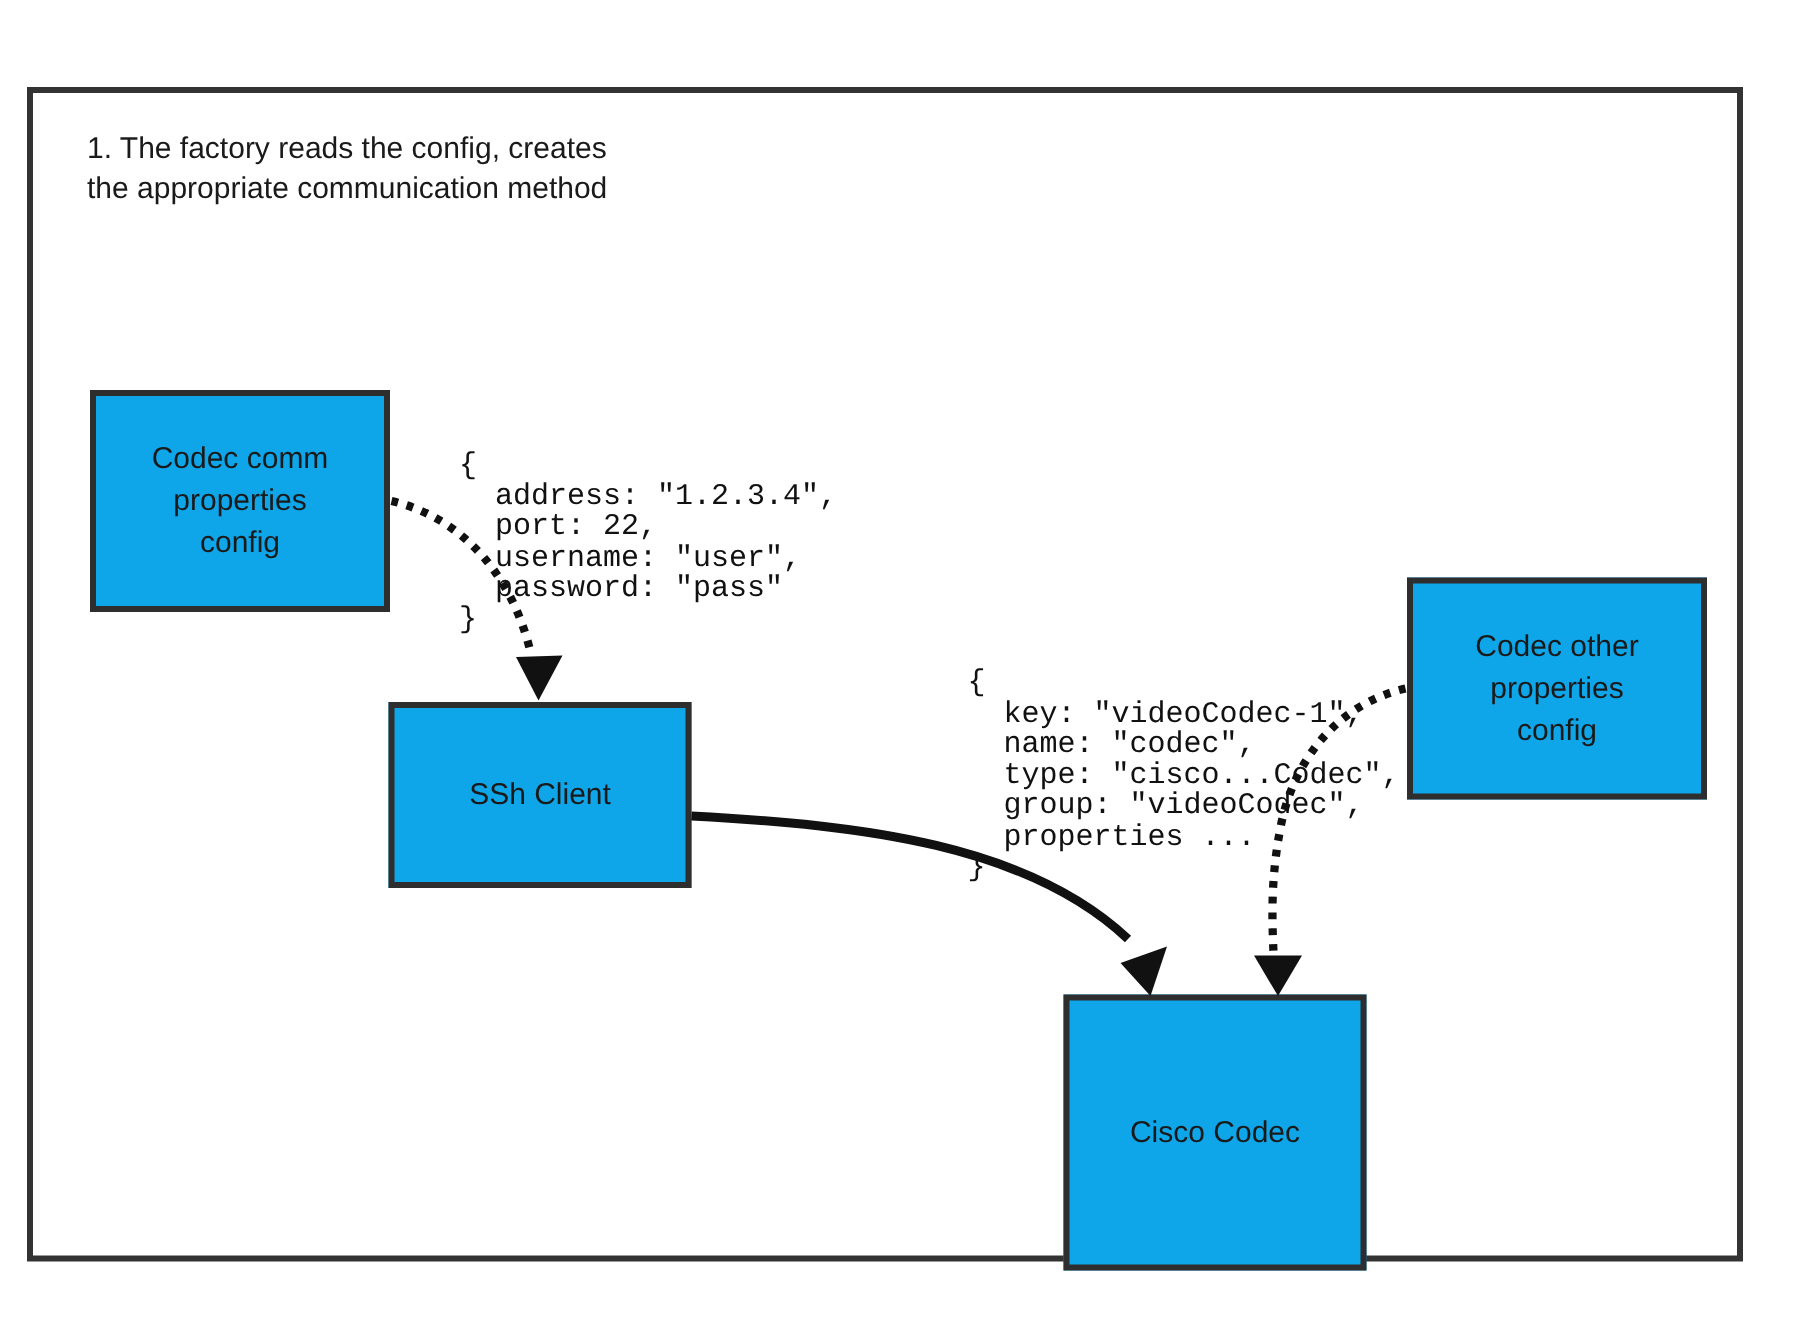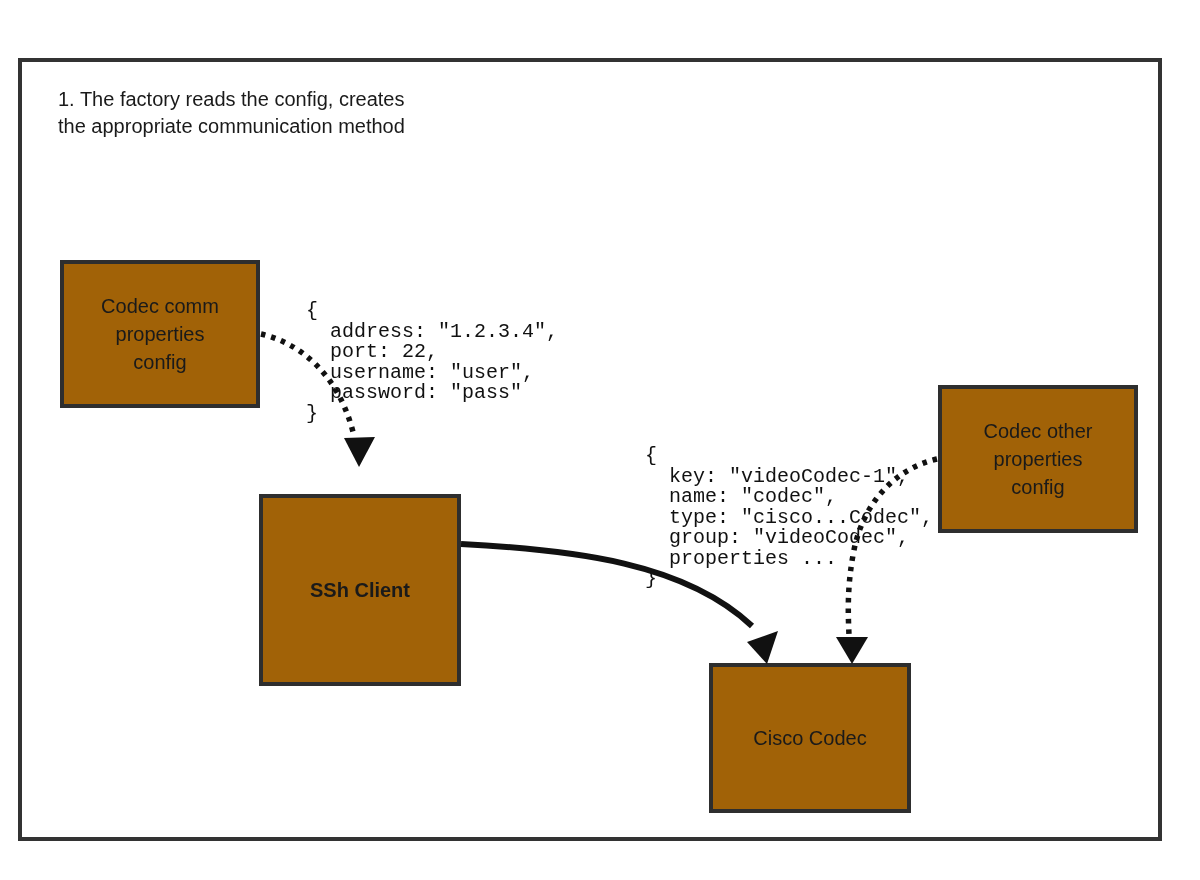--- a/index.html
+++ b/index.html
@@ -35,34 +35,34 @@
     white-space: pre-line;
     color: #1a1a1a;
   }
   .note-step1 { left: 58px; top: 86px; width: 470px; }
   .note-step2 { left: 645px; top: 91px; width: 500px; }
   .note-result { left: 943px; top: 685px; width: 220px; line-height: 28px; }
   .node {
     position: absolute;
     border: 4px solid #2e2e2e;
     box-sizing: border-box;
-    background: #a16207;
+    background: #0ea5e9;
     display: flex;
     align-items: center;
     justify-content: center;
     text-align: center;
     font-size: 20px;
     line-height: 28px;
     white-space: pre-line;
     color: #1a1a1a;
   }
   .node-codec-comm   { left: 60px;  top: 260px; width: 200px; height: 148px; }
-  .node-ssh-client   { left: 259px; top: 494px; width: 202px; height: 192px; font-weight: bold; }
+  .node-ssh-client   { left: 259px; top: 468px; width: 202px; height: 124px; }
   .node-codec-other  { left: 938px; top: 385px; width: 200px; height: 148px; }
-  .node-cisco-codec  { left: 709px; top: 663px; width: 202px; height: 150px; }
+  .node-cisco-codec  { left: 709px; top: 663px; width: 202px; height: 184px; }
   .code {
     position: absolute;
     margin: 0;
     font-family: "Liberation Mono", monospace;
     font-size: 20px;
     line-height: 20.5px;
     white-space: pre;
     color: #111111;
     background: transparent;
   }

